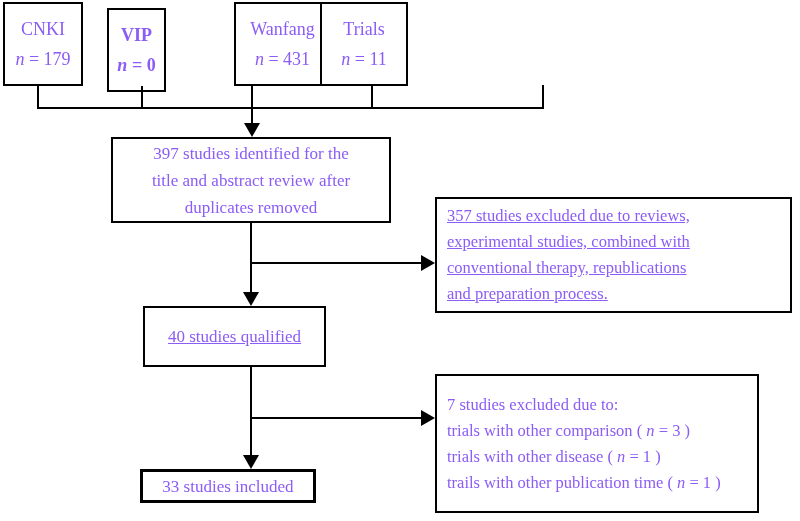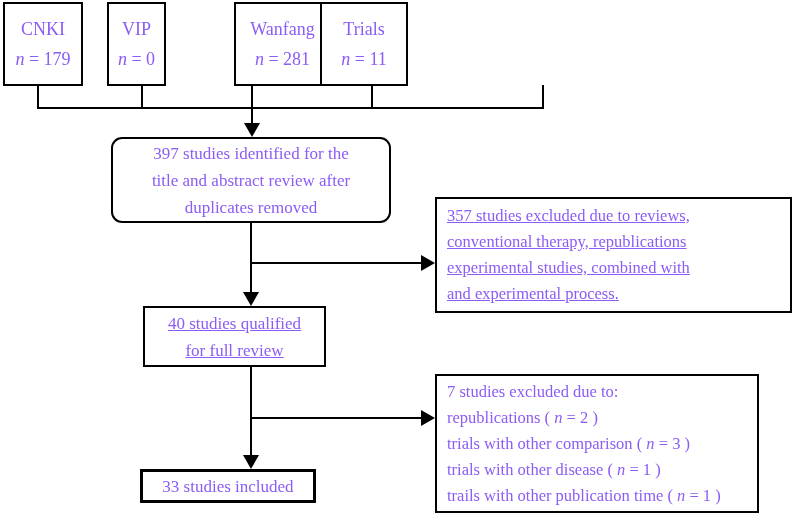--- a/index.html
+++ b/index.html
@@ -78,77 +78,75 @@
 </head>
 <body>
 
 <div class="canvas">
 
   <div class="box center" style="left:3px; top:2px; width:80px; height:84px;">
     <div class="tline">CNKI</div>
     <div class="tline"><span class="it">n</span><span> = 179</span></div>
   </div>
 
-  <div class="box center" style="left:107px; top:2px; width:59px; height:84px;">
+  <div class="box center" style="left:107px; top:8px; width:59px; height:84px;font-weight:bold;">
     <div class="tline">VIP</div>
     <div class="tline"><span class="it">n</span><span> = 0</span></div>
   </div>
 
   <div class="box center" style="left:202px; top:2px; width:97px; height:84px;margin-left:32px;">
     <div class="tline">Wanfang</div>
-    <div class="tline"><span class="it">n</span><span> = 281</span></div>
+    <div class="tline"><span class="it">n</span><span> = 431</span></div>
   </div>
 
   <div class="box center" style="left:320px; top:2px; width:88px; height:84px;">
     <div class="tline">Trials</div>
     <div class="tline"><span class="it">n</span><span> = 11</span></div>
   </div>
 
 
   <div class="vline" style="left:37px;  top:86px; height:22px;"></div>
   <div class="vline" style="left:141px; top:86px; height:22px;"></div>
   <div class="vline" style="left:251px; top:86px; height:22px;"></div>
   <div class="vline" style="left:371px; top:86px; height:22px;"></div>
   <div class="vline" style="left:542px; top:85px; height:23px;"></div>
   <div class="hline" style="left:37px; top:107px; width:507px;"></div>
 
   <div class="vline" style="left:251px; top:107px; height:17px;"></div>
   <div class="arrow-down" style="left:244px; top:123px;"></div>
 
-  <div class="box center" style="left:111px; top:137px; width:280px; height:86px;border-radius:11px;">
+  <div class="box center" style="left:111px; top:137px; width:280px; height:86px;">
     <div class="mline">397 studies identified for the</div>
     <div class="mline">title and abstract review after</div>
     <div class="mline">duplicates removed</div>
   </div>
 
   <div class="vline" style="left:250px; top:222px; height:71px;"></div>
   <div class="arrow-down" style="left:243px; top:292px;"></div>
   <div class="hline" style="left:250px; top:262px; width:172px;"></div>
   <div class="arrow-right" style="left:421px; top:255px;"></div>
 
   <div class="box leftalign" style="left:435px; top:197px; width:357px; height:116px; padding:4px 10px;text-decoration:underline;">
     <div class="xline">357 studies excluded due to reviews,</div>
+    <div class="xline">experimental studies, combined with</div>
     <div class="xline">conventional therapy, republications</div>
-    <div class="xline">experimental studies, combined with</div>
-    <div class="xline">and experimental process.</div>
+    <div class="xline">and preparation process.</div>
   </div>
 
   <div class="box center" style="left:143px; top:306px; width:183px; height:61px;text-decoration:underline;">
     <div class="mline">40 studies qualified</div>
-    <div class="mline">for full review</div>
   </div>
 
   <div class="vline" style="left:250px; top:367px; height:89px;"></div>
   <div class="arrow-down" style="left:243px; top:455px;"></div>
   <div class="hline" style="left:250px; top:417px; width:172px;"></div>
   <div class="arrow-right" style="left:421px; top:410px;"></div>
 
   <div class="box leftalign" style="left:435px; top:374px; width:324px; height:139px; padding:4px 10px;">
     <div class="xline">7 studies excluded due to:</div>
-    <div class="xline"><span>republications ( </span><span class="it">n</span><span> = 2 )</span></div>
     <div class="xline"><span>trials with other comparison ( </span><span class="it">n</span><span> = 3 )</span></div>
     <div class="xline"><span>trials with other disease ( </span><span class="it">n</span><span> = 1 )</span></div>
     <div class="xline"><span>trails with other publication time ( </span><span class="it">n</span><span> = 1 )</span></div>
   </div>
 
   <div class="box center" style="left:140px; top:469px; width:176px; height:34px; border-width:3px;">
     <div class="mline">33 studies included</div>
   </div>
 
 </div>

